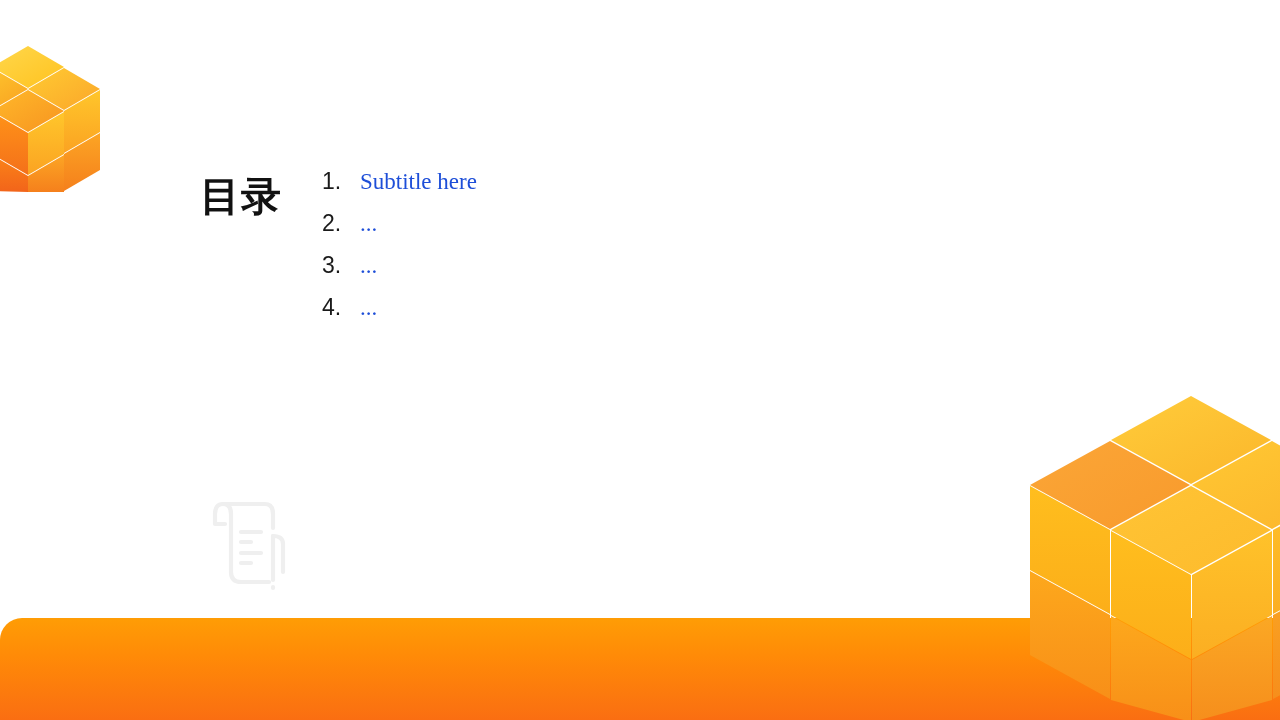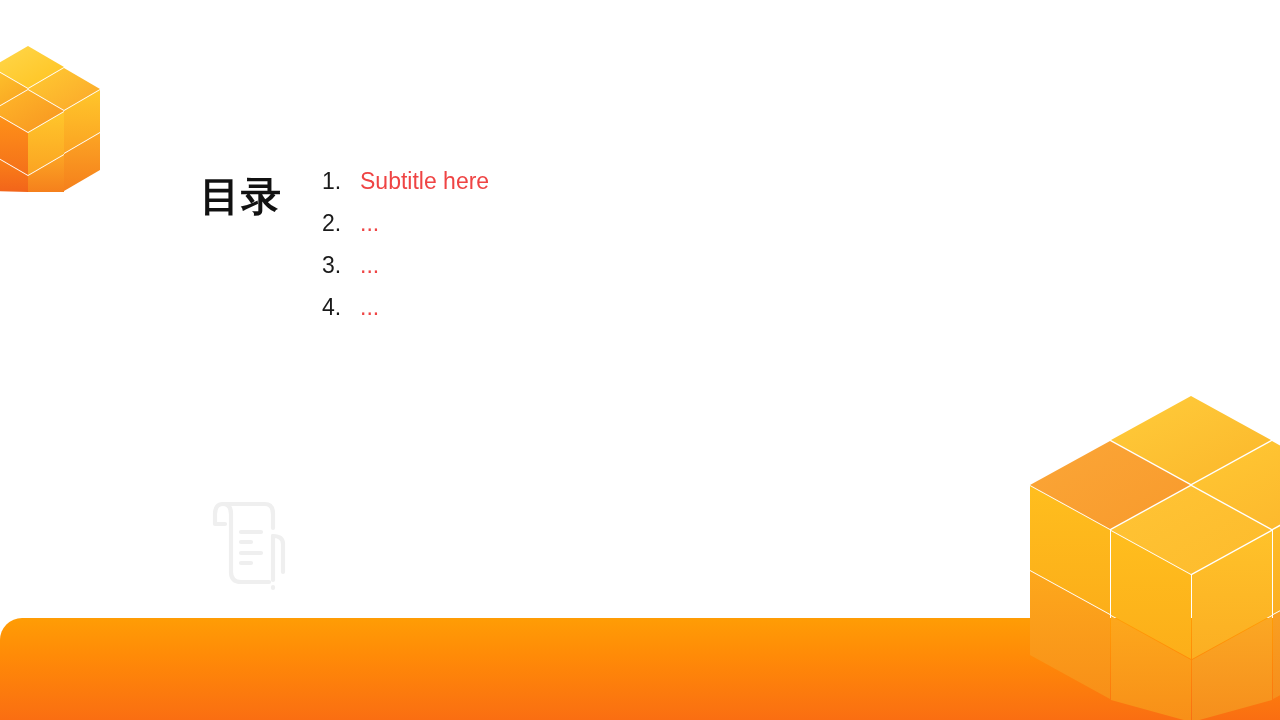--- a/index.html
+++ b/index.html
@@ -64,21 +64,22 @@
     color: #1a1a1a;
     font-family: "Liberation Sans", sans-serif;
   }
   .toc-num {
     width: 38px;
     flex: 0 0 38px;
     text-align: left;
     color: #1a1a1a;
   }
   .toc-label {
-    color: #ef4444;
+    color: #1d4ed8;
+    font-family: Liberation Serif, serif;
   }
 
   
   #watermark {
     position: absolute;
     left: 193px;
     top: 492px;
     width: 100px;
     height: 100px;
     opacity: 1;

